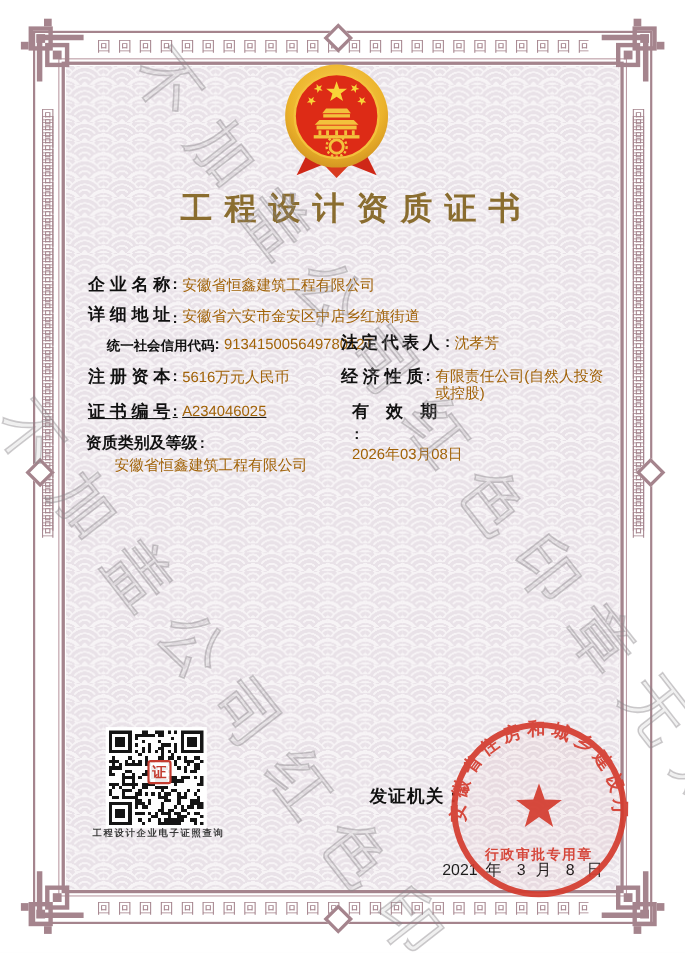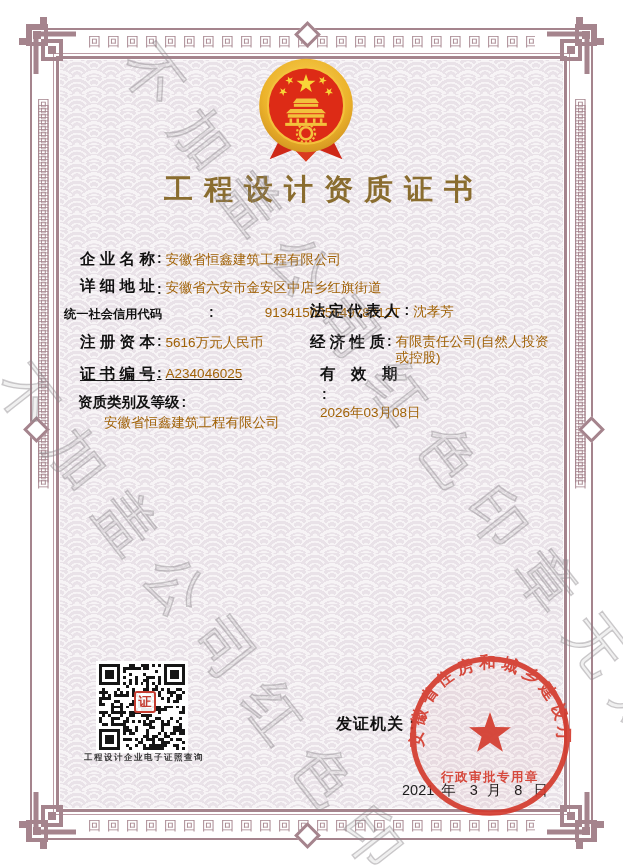--- a/index.html
+++ b/index.html
@@ -185,21 +185,21 @@
   <div class="fr" style="left:80px;top:249px;">
     <span class="L">企 业 名 称</span>
       <span class="C">:</span>
       <span class="V">安徽省恒鑫建筑工程有限公司</span>
   </div>
   <div class="fr" style="left:80px;top:276px;align-items:flex-end;">
     <span class="L">详 细 地 址</span>
       <span class="C">:</span>
       <span class="V">安徽省六安市金安区中店乡红旗街道</span>
   </div>
-  <div class="fr" style="left:64px;top:303px;gap:47px;">
+  <div class="fr" style="left:97px;top:303px;">
     <span class="L small">统一社会信用代码</span>
       <span class="C">:</span>
       <span class="V">91341500564978012T</span>
   </div>
   <div class="fr" style="left:310px;top:301px;">
     <span class="L ls2">法定代表人</span>
       <span class="C">:</span>
       <span class="V">沈孝芳</span>
   </div>
   <div class="fr" style="left:80px;top:332px;">

